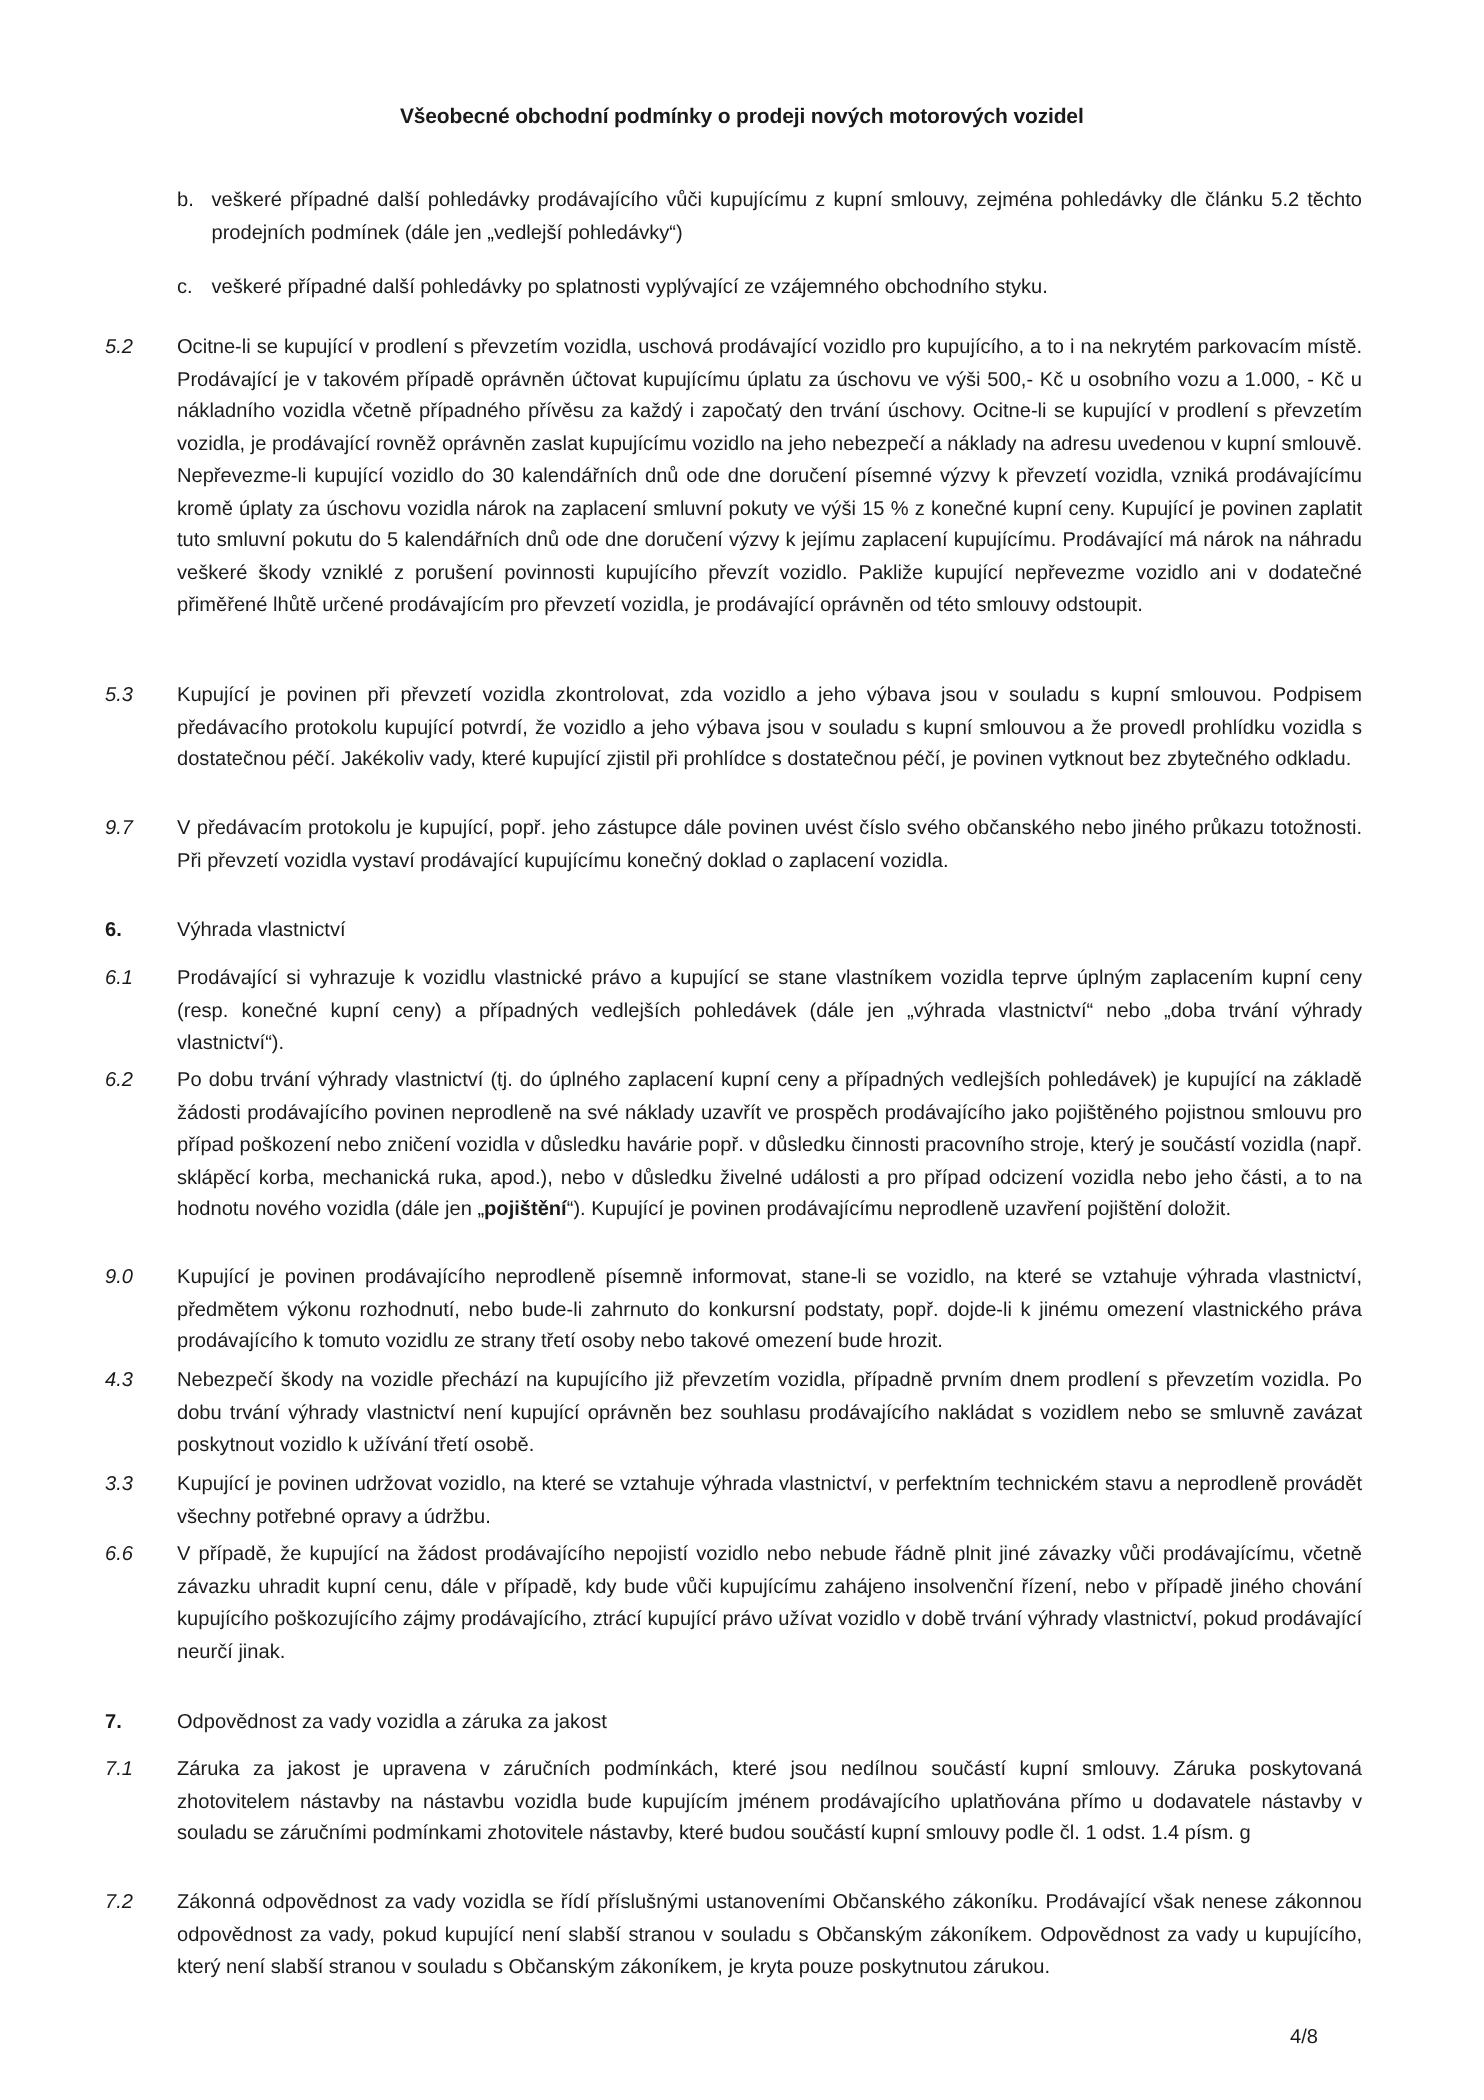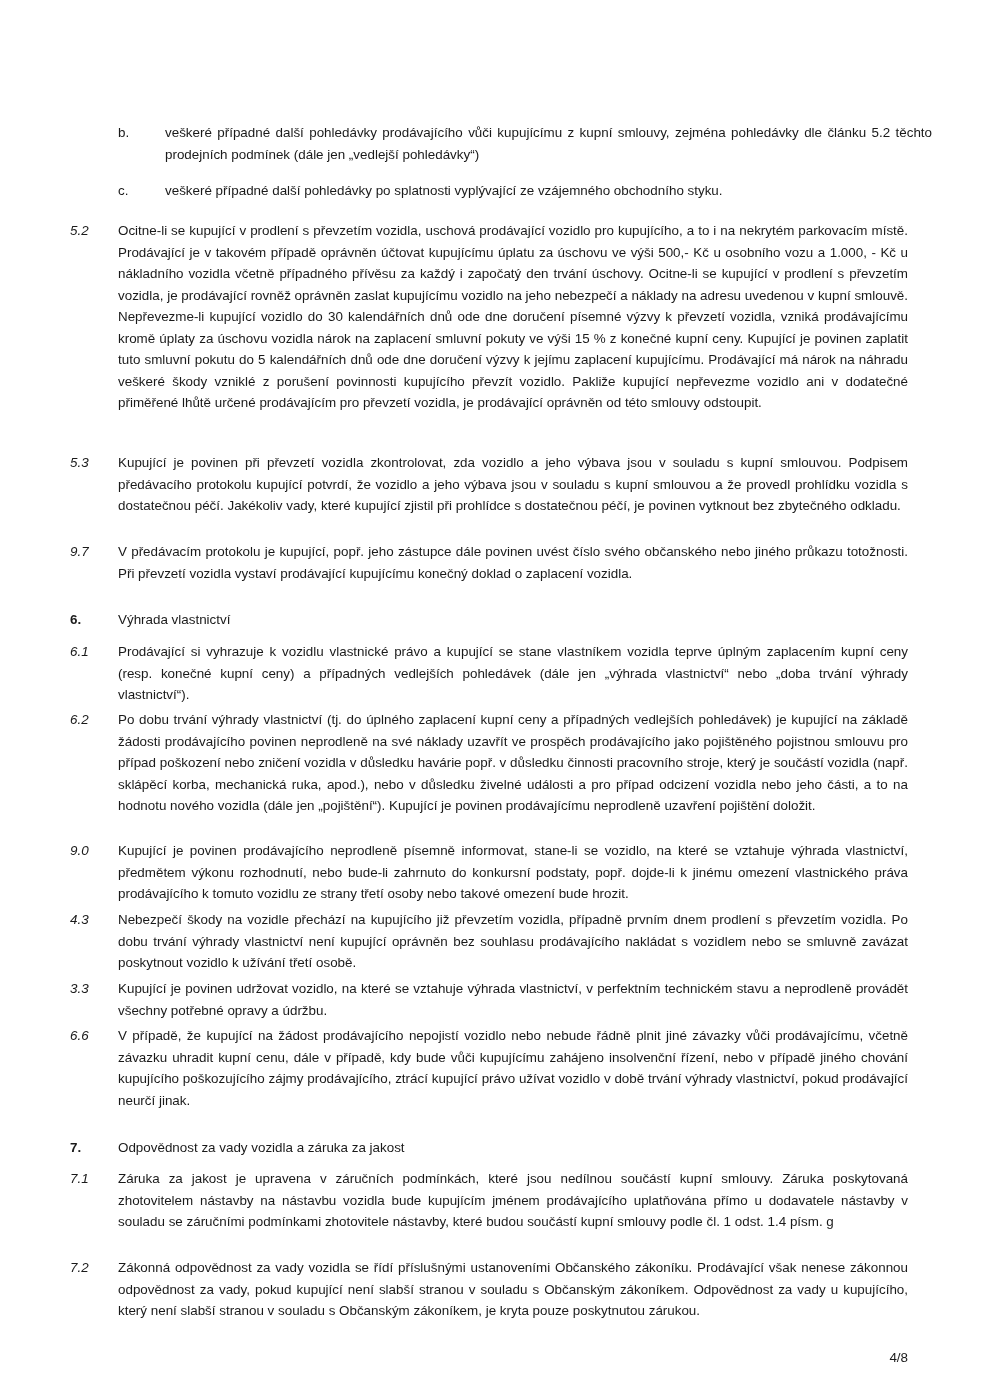--- a/index.html
+++ b/index.html
@@ -10,31 +10,32 @@
       font-size: 13.4px; line-height: 21.5px;
     }
     .title {
       position: absolute; top: 67px; left: 0; width: 989px; text-align: center;
       font-weight: bold; font-size: 14px; letter-spacing: -0.1px;
     }
     .block { position: absolute; left: 0; width: 989px; }
     .num { position: absolute; left: 70px; width: 40px; font-style: italic; }
     .sub-num { position: absolute; left: 118px; width: 20px; }
     .text { position: absolute; left: 118px; width: 790px; text-align: justify; }
-    .sub-text { position: absolute; left: 141px; width: 767px; text-align: justify; margin-left: 24px; }
+    .sub-text { position: absolute; left: 141px; width: 767px; text-align: justify; }
     .heading-num { position: absolute; left: 70px; font-weight: bold; }
     .heading-text { position: absolute; left: 118px; font-weight: normal; }
-    .page-num { position: absolute; top: 1347px; left: 860px; width: 48px; text-align: right; }
-    b { font-weight: normal; }
+    .page-num { position: absolute; top: 1347px; left: 860px; width: 48px; text-align: left; }
+    b { font-weight: bold; }
   </style>
 </head>
 <body>
 
 <div class="page">
 
+  <div class="title">Všeobecné obchodní podmínky o prodeji nových motorových vozidel</div>
 
   <div class="block" style="top:122px;">
     <span class="sub-num">b.</span>
     <span class="sub-text">veškeré případné další pohledávky prodávajícího vůči kupujícímu z kupní smlouvy, zejména pohledávky dle článku 5.2 těchto prodejních podmínek (dále jen „vedlejší pohledávky“)</span>
   </div>
 
   <div class="block" style="top:180px;">
     <span class="sub-num">c.</span>
     <span class="sub-text">veškeré případné další pohledávky po splatnosti vyplývající ze vzájemného obchodního styku.</span>
   </div>

